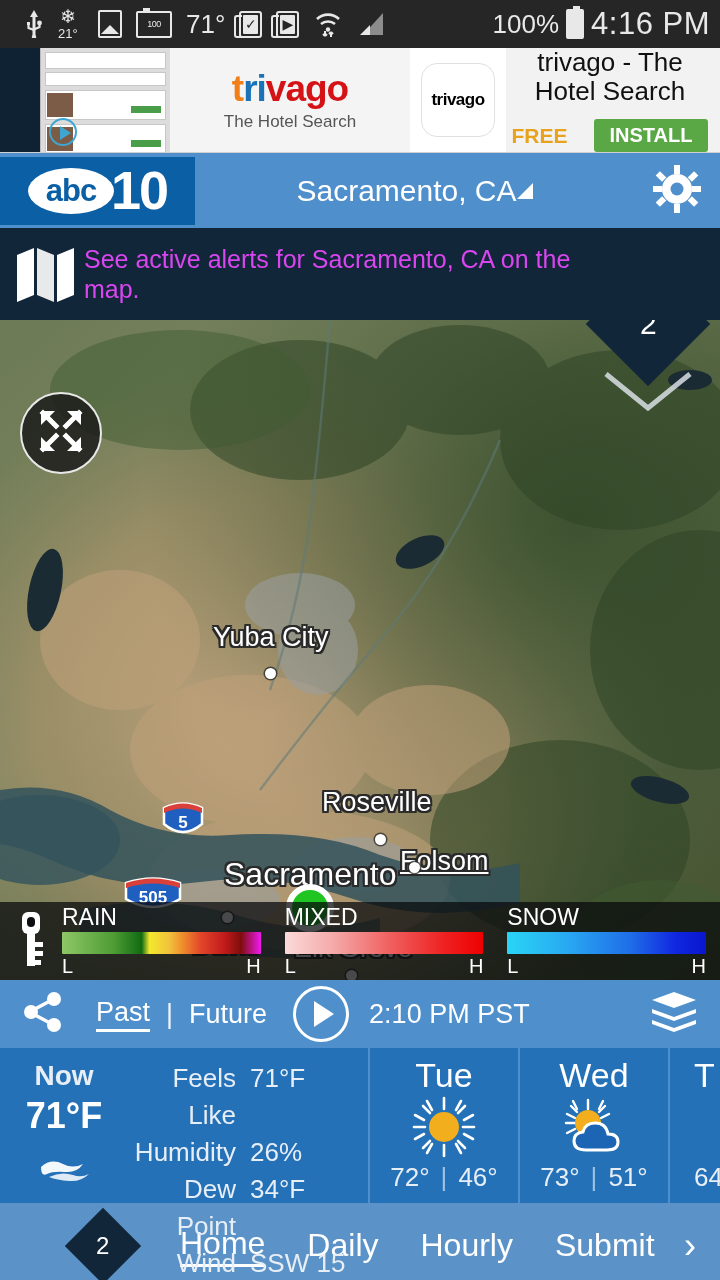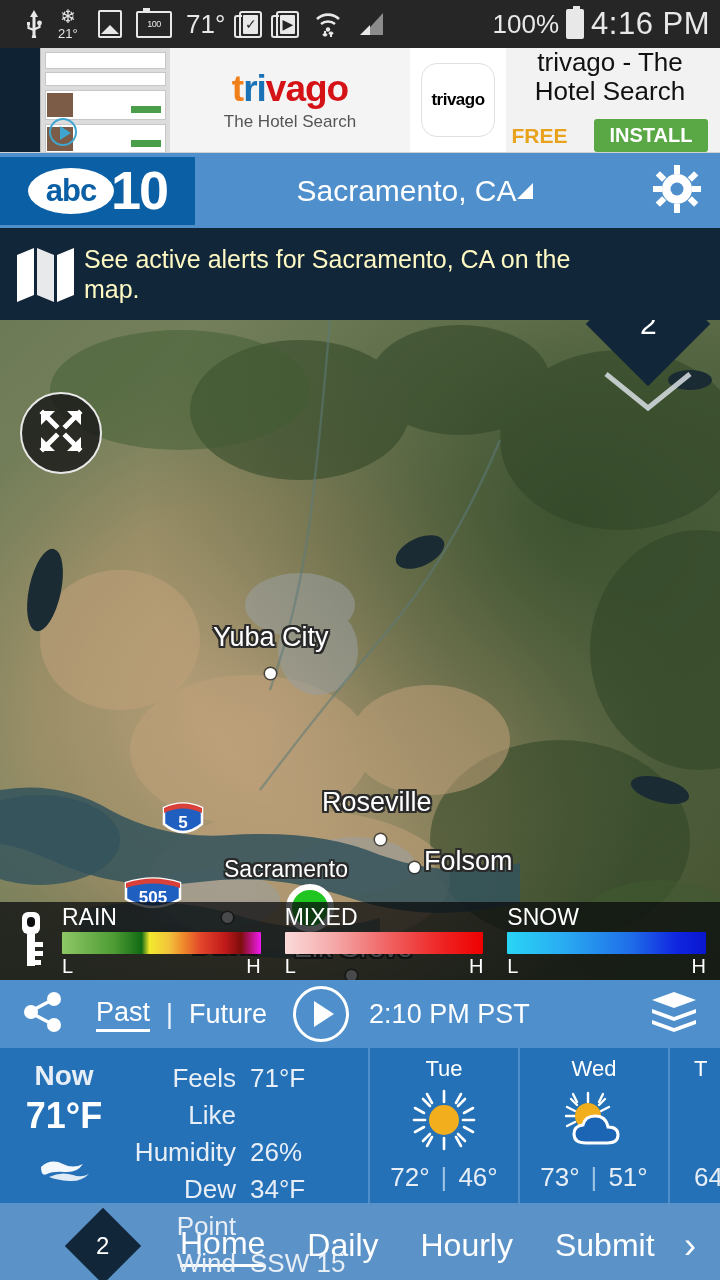--- a/index.html
+++ b/index.html
@@ -78,21 +78,21 @@
      font-size:31px; font-weight:bold; display:flex; align-items:center; justify-content:center; letter-spacing:-1px; }
   .brand .ten { color:#fff; font-size:54px; font-weight:bold; letter-spacing:-2px; margin-left:-3px; line-height:0.85; }
   .loc { flex:1; display:flex; align-items:center; justify-content:center; }
   .loc-text { color:#fff; font-size:30px; }
   .loc-caret { width:0;height:0;border-left:16px solid transparent;border-bottom:16px solid #fff; }
   .gear { width:86px; display:flex; align-items:center; justify-content:center; }
 
   
   .alertbar { height:92px; background:#12263a; display:flex; align-items:center; padding:0 14px; position:relative; }
   .alert-icon { width:66px; display:flex; justify-content:center; }
-  .alert-text { color:#fef9c3; font-size:25px; line-height:1.22; padding-left:6px; padding-right:90px; }
+  .alert-text { color:#d946ef; font-size:25px; line-height:1.22; padding-left:6px; padding-right:90px; }
 
   
   .map { position:relative; height:660px; overflow:hidden;
      background:#5c6d4c; }
   .mapimg { position:absolute; inset:0; }
   .mapimg svg { width:100%; height:100%; display:block; }
 
   .badge-diamond {
     position:absolute; top:-40px; right:28px; width:88px; height:88px; background:#12263a;
     transform:rotate(45deg); display:flex; align-items:center; justify-content:center; z-index:6;
@@ -100,21 +100,21 @@
   .badge-diamond span { transform:rotate(-45deg); color:#fff; font-size:30px; }
   .badge-chevron { position:absolute; top:52px; right:28px; width:88px; height:40px; z-index:5; }
 
   .fullscreen-btn {
     position:absolute; left:20px; top:72px; width:82px; height:82px; border-radius:50%;
     background:rgba(25,25,25,0.82); border:2px solid #e8e8e8; display:flex; align-items:center; justify-content:center; z-index:7;
   }
   .maplabel { position:absolute; color:#fff; font-size:27px; white-space:nowrap;
      text-shadow: -2px -2px 0 #2a2a2a, 2px -2px 0 #2a2a2a, -2px 2px 0 #2a2a2a, 2px 2px 0 #2a2a2a,
                   0 2px 0 #2a2a2a, 2px 0 0 #2a2a2a, -2px 0 0 #2a2a2a, 0 -2px 0 #2a2a2a; z-index:4; }
-  .maplabel.big { font-size:23px; }
+  .maplabel.big { font-size:32px; }
   .citydot { position:absolute; width:11px; height:11px; border-radius:50%; background:#fff;
      box-shadow:0 0 0 1.5px rgba(40,40,40,0.75); z-index:4; }
   .shield { position:absolute; width:46px; height:42px; z-index:4; }
   .here { position:absolute; width:48px; height:48px; border-radius:50%; background:#21c521;
      border:6px solid #fff; z-index:6; }
   .gwm { position:absolute; left:10px; bottom:62px; z-index:5; color:#fff; font-size:36px; font-weight:bold;
      letter-spacing:-1px; text-shadow:-1.5px -1.5px 0 #333,1.5px -1.5px 0 #333,-1.5px 1.5px 0 #333,1.5px 1.5px 0 #333; }
 
   
   .legend { position:absolute; left:0; right:0; bottom:0; height:78px; background:rgba(8,10,12,0.74);
@@ -149,21 +149,21 @@
   .cur-now { color:#e7eef6; font-size:28px; }
   .cur-temp { color:#fff; font-size:36px; margin-top:3px; }
   .cur-wind-ico { margin-top:18px; }
   .cur-rows { flex:1; display:flex; flex-direction:column; justify-content:flex-start; padding-top:6px; }
   .cur-row { display:flex; font-size:26px; color:#e7eef6; line-height:1.42; }
   .cur-row .k { flex:1; text-align:right; padding-right:14px; }
   .cur-row .v { width:108px; text-align:left; }
   .fc { flex:1; display:flex; overflow:hidden; }
   .fc-day { width:150px; flex:0 0 150px; border-left:2px solid #4e8fcc; display:flex;
      flex-direction:column; align-items:center; justify-content:space-between; padding:8px 0 10px; }
-  .fc-name { color:#fff; font-size:22px; }
+  .fc-name { color:#fff; font-size:34px; }
   .fc-temps { color:#e7eef6; font-size:26px; display:flex; align-items:center; gap:11px; }
   .fc-temps .sep { color:#9cc2e4; }
 
   
   .bottomnav { height:85px; background:#5b93c8; display:flex; align-items:center; padding:0 18px; gap:20px; }
   .nav-badge { width:54px; height:54px; background:#12263a; transform:rotate(45deg);
      display:flex; align-items:center; justify-content:center; margin-left:58px; }
   .nav-badge span { transform:rotate(-45deg); color:#fff; font-size:24px; }
   .nav-items { flex:1; display:flex; align-items:center; gap:42px; padding-left:30px; }
   .nav-item { color:#fff; font-size:32px; }
@@ -399,21 +399,21 @@
       </svg>
     </span>
   </div>
 
   <div class="maplabel" style="left:213px;top:302px;">Yuba City</div>
   <div class="citydot" style="left:265px;top:348px;"></div>
 
   <div class="maplabel" style="left:322px;top:467px;">Roseville</div>
   <div class="citydot" style="left:375px;top:514px;"></div>
 
-  <div class="maplabel" style="left:424px;top:526px;">Folsom</div>
+  <div class="maplabel" style="left:400px;top:526px;text-decoration:underline;">Folsom</div>
   <div class="citydot" style="left:409px;top:542px;"></div>
 
   <div class="maplabel big" style="left:224px;top:536px;">Sacramento</div>
 
   <div class="maplabel" style="left:192px;top:610px;">Davis</div>
   <div class="citydot" style="left:222px;top:592px;"></div>
 
   <div class="maplabel" style="left:294px;top:613px;">Elk Grove</div>
   <div class="citydot" style="left:346px;top:650px;"></div>
 

